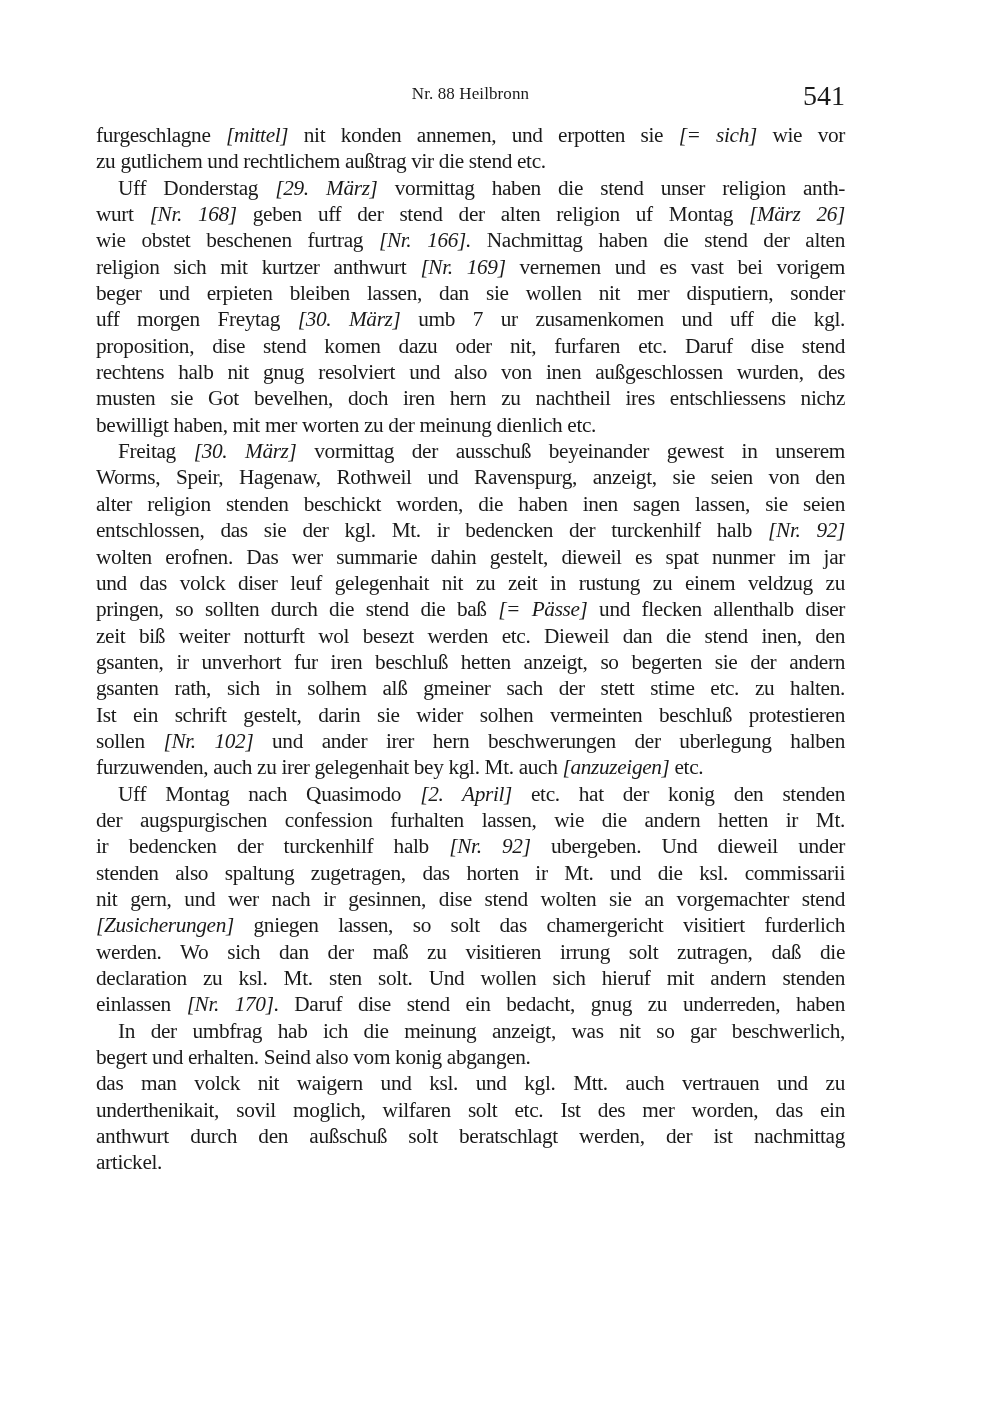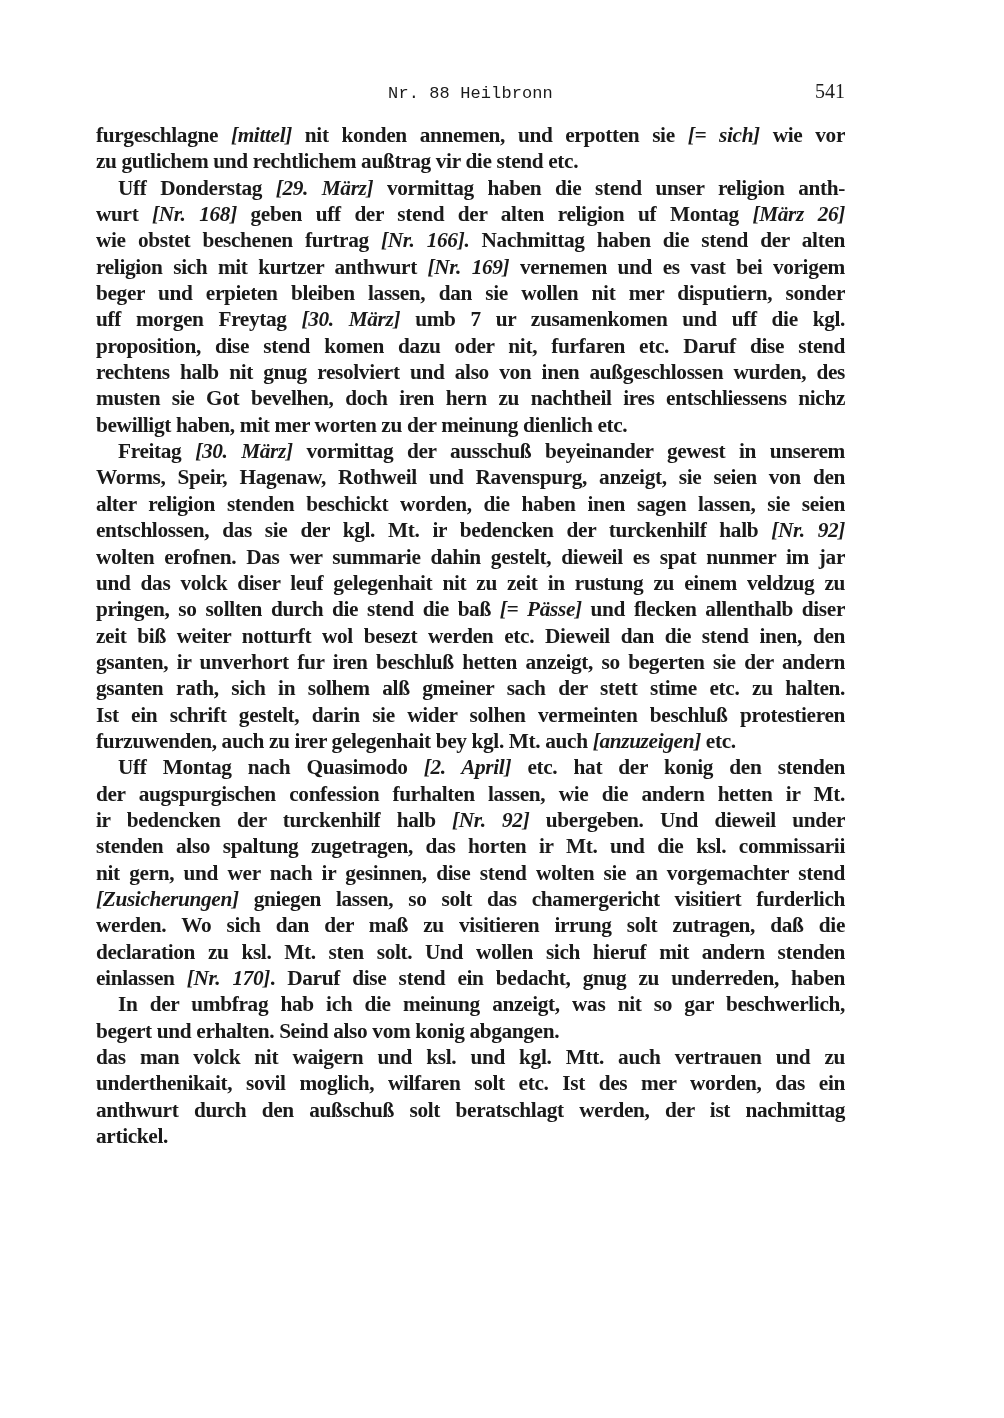--- a/index.html
+++ b/index.html
@@ -7,27 +7,27 @@
   .page {
     position: absolute; left: 0; top: 0; width: 1004px; height: 1418px;
     font-family: "Liberation Serif", "DejaVu Serif", serif;
     color: #1a1a1a;
   }
   .running-head {
     position: absolute; top: 80px; left: 96px; width: 749px; height: 26px;
   }
   .running-title {
     position: absolute; left: 0; right: 0; text-align: center;
-    font-size: 17px; top: 4px; letter-spacing: 0.1px; font-family: Liberation Mono, monospace;
+    font-size: 17px; top: 4px; letter-spacing: 0.1px;
   }
   .page-number {
-    position: absolute; right: 0; top: 0; font-size: 20px;
+    position: absolute; right: 0; top: 0; font-size: 28px;
   }
   .body-text {
-    position: absolute; top: 122px; left: 96px; width: 749px; font-weight: bold;
+    position: absolute; top: 122px; left: 96px; width: 749px;
   }
   .line {
     display: block; height: 26.35px; line-height: 26.35px;
     font-size: 21.3px; white-space: nowrap;
     text-align: justify; text-align-last: justify;
     letter-spacing: -0.35px; word-spacing: 0px;
   }
   .line.indent { padding-left: 22px; }
   .line.last { text-align-last: left; }
   .it { font-style: italic; }
@@ -57,20 +57,21 @@
       <div class="line"><span>Worms, Speir, Hagenaw, Rothweil und Ravenspurg, anzeigt, sie seien von den</span></div>
       <div class="line"><span>alter religion stenden beschickt worden, die haben inen sagen lassen, sie seien</span></div>
       <div class="line"><span>entschlossen, das sie der kgl. Mt. ir bedencken der turckenhilf halb </span><span class="it">[Nr. 92]</span></div>
       <div class="line"><span>wolten erofnen. Das wer summarie dahin gestelt, dieweil es spat nunmer im jar</span></div>
       <div class="line"><span>und das volck diser leuf gelegenhait nit zu zeit in rustung zu einem veldzug zu</span></div>
       <div class="line"><span>pringen, so sollten durch die stend die baß </span><span class="it">[= Pässe]</span><span> und flecken allenthalb diser</span></div>
       <div class="line"><span>zeit biß weiter notturft wol besezt werden etc. Dieweil dan die stend inen, den</span></div>
       <div class="line"><span>gsanten, ir unverhort fur iren beschluß hetten anzeigt, so begerten sie der andern</span></div>
       <div class="line"><span>gsanten rath, sich in solhem alß gmeiner sach der stett stime etc. zu halten.</span></div>
       <div class="line"><span>Ist ein schrift gestelt, darin sie wider solhen vermeinten beschluß protestieren</span></div>
+      <div class="line"><span>sollen </span><span class="it">[Nr. 102]</span><span> und ander irer hern beschwerungen der uberlegung halben</span></div>
       <div class="line last"><span>furzuwenden, auch zu irer gelegenhait bey kgl. Mt. auch </span><span class="it">[anzuzeigen]</span><span> etc.</span></div>
       <div class="line indent"><span>Uff Montag nach Quasimodo </span><span class="it">[2. April]</span><span> etc. hat der konig den stenden</span></div>
       <div class="line"><span>der augspurgischen confession furhalten lassen, wie die andern hetten ir Mt.</span></div>
       <div class="line"><span>ir bedencken der turckenhilf halb </span><span class="it">[Nr. 92]</span><span> ubergeben. Und dieweil under</span></div>
       <div class="line"><span>stenden also spaltung zugetragen, das horten ir Mt. und die ksl. commissarii</span></div>
       <div class="line"><span>nit gern, und wer nach ir gesinnen, dise stend wolten sie an vorgemachter stend</span></div>
       <div class="line"><span class="it">[Zusicherungen]</span><span> gniegen lassen, so solt das chamergericht visitiert furderlich</span></div>
       <div class="line"><span>werden. Wo sich dan der maß zu visitieren irrung solt zutragen, daß die</span></div>
       <div class="line"><span>declaration zu ksl. Mt. sten solt. Und wollen sich hieruf mit andern stenden</span></div>
       <div class="line"><span>einlassen </span><span class="it">[Nr. 170]</span><span>. Daruf dise stend ein bedacht, gnug zu underreden, haben</span></div>

